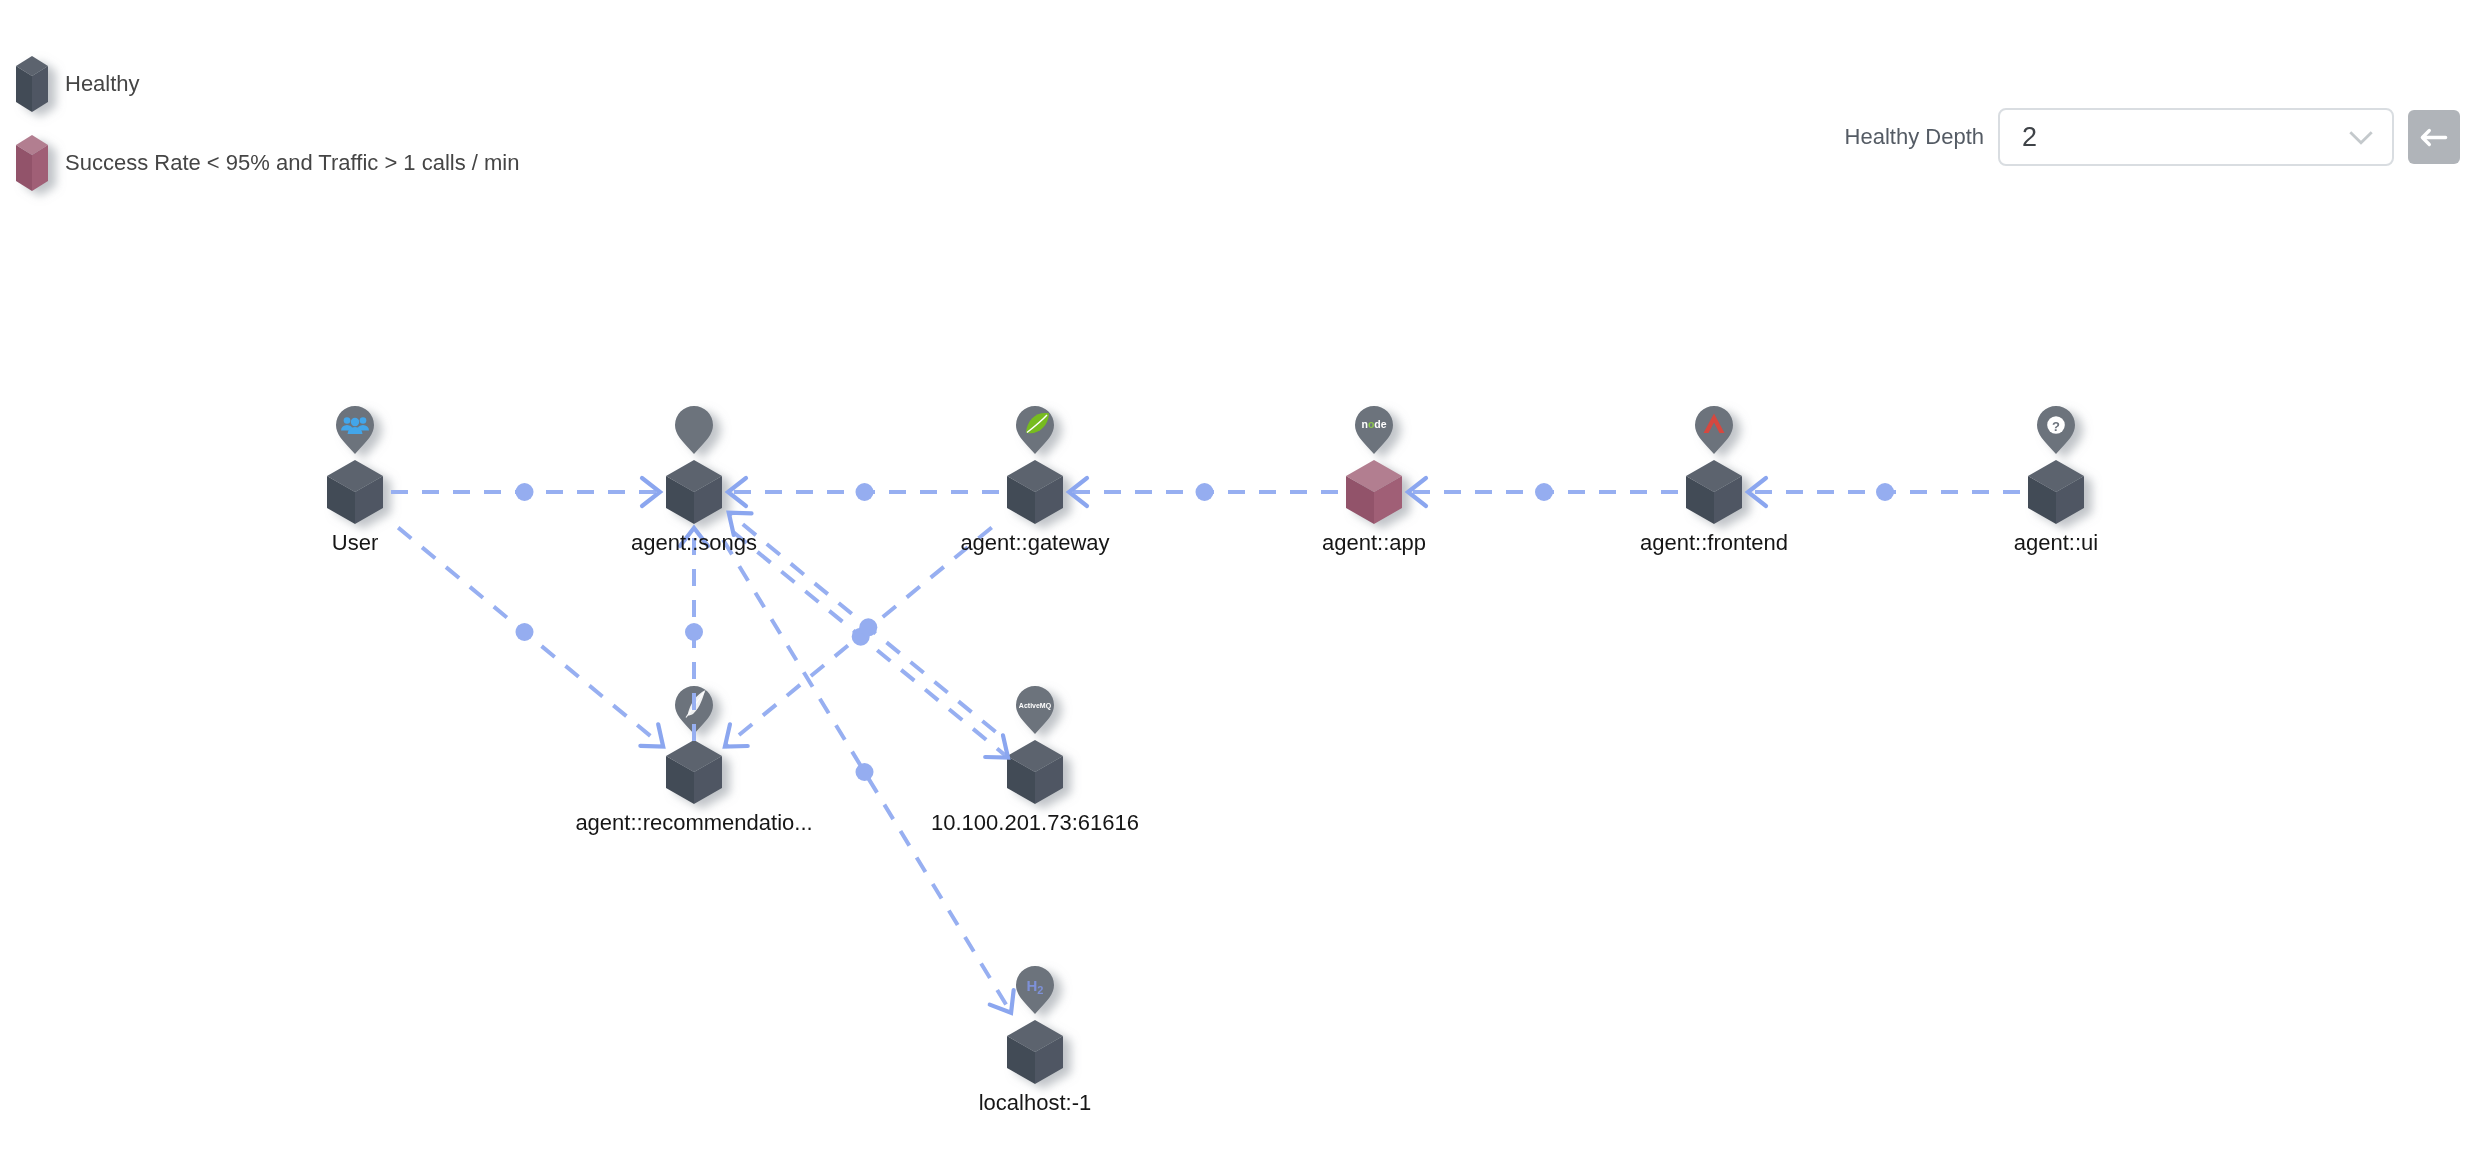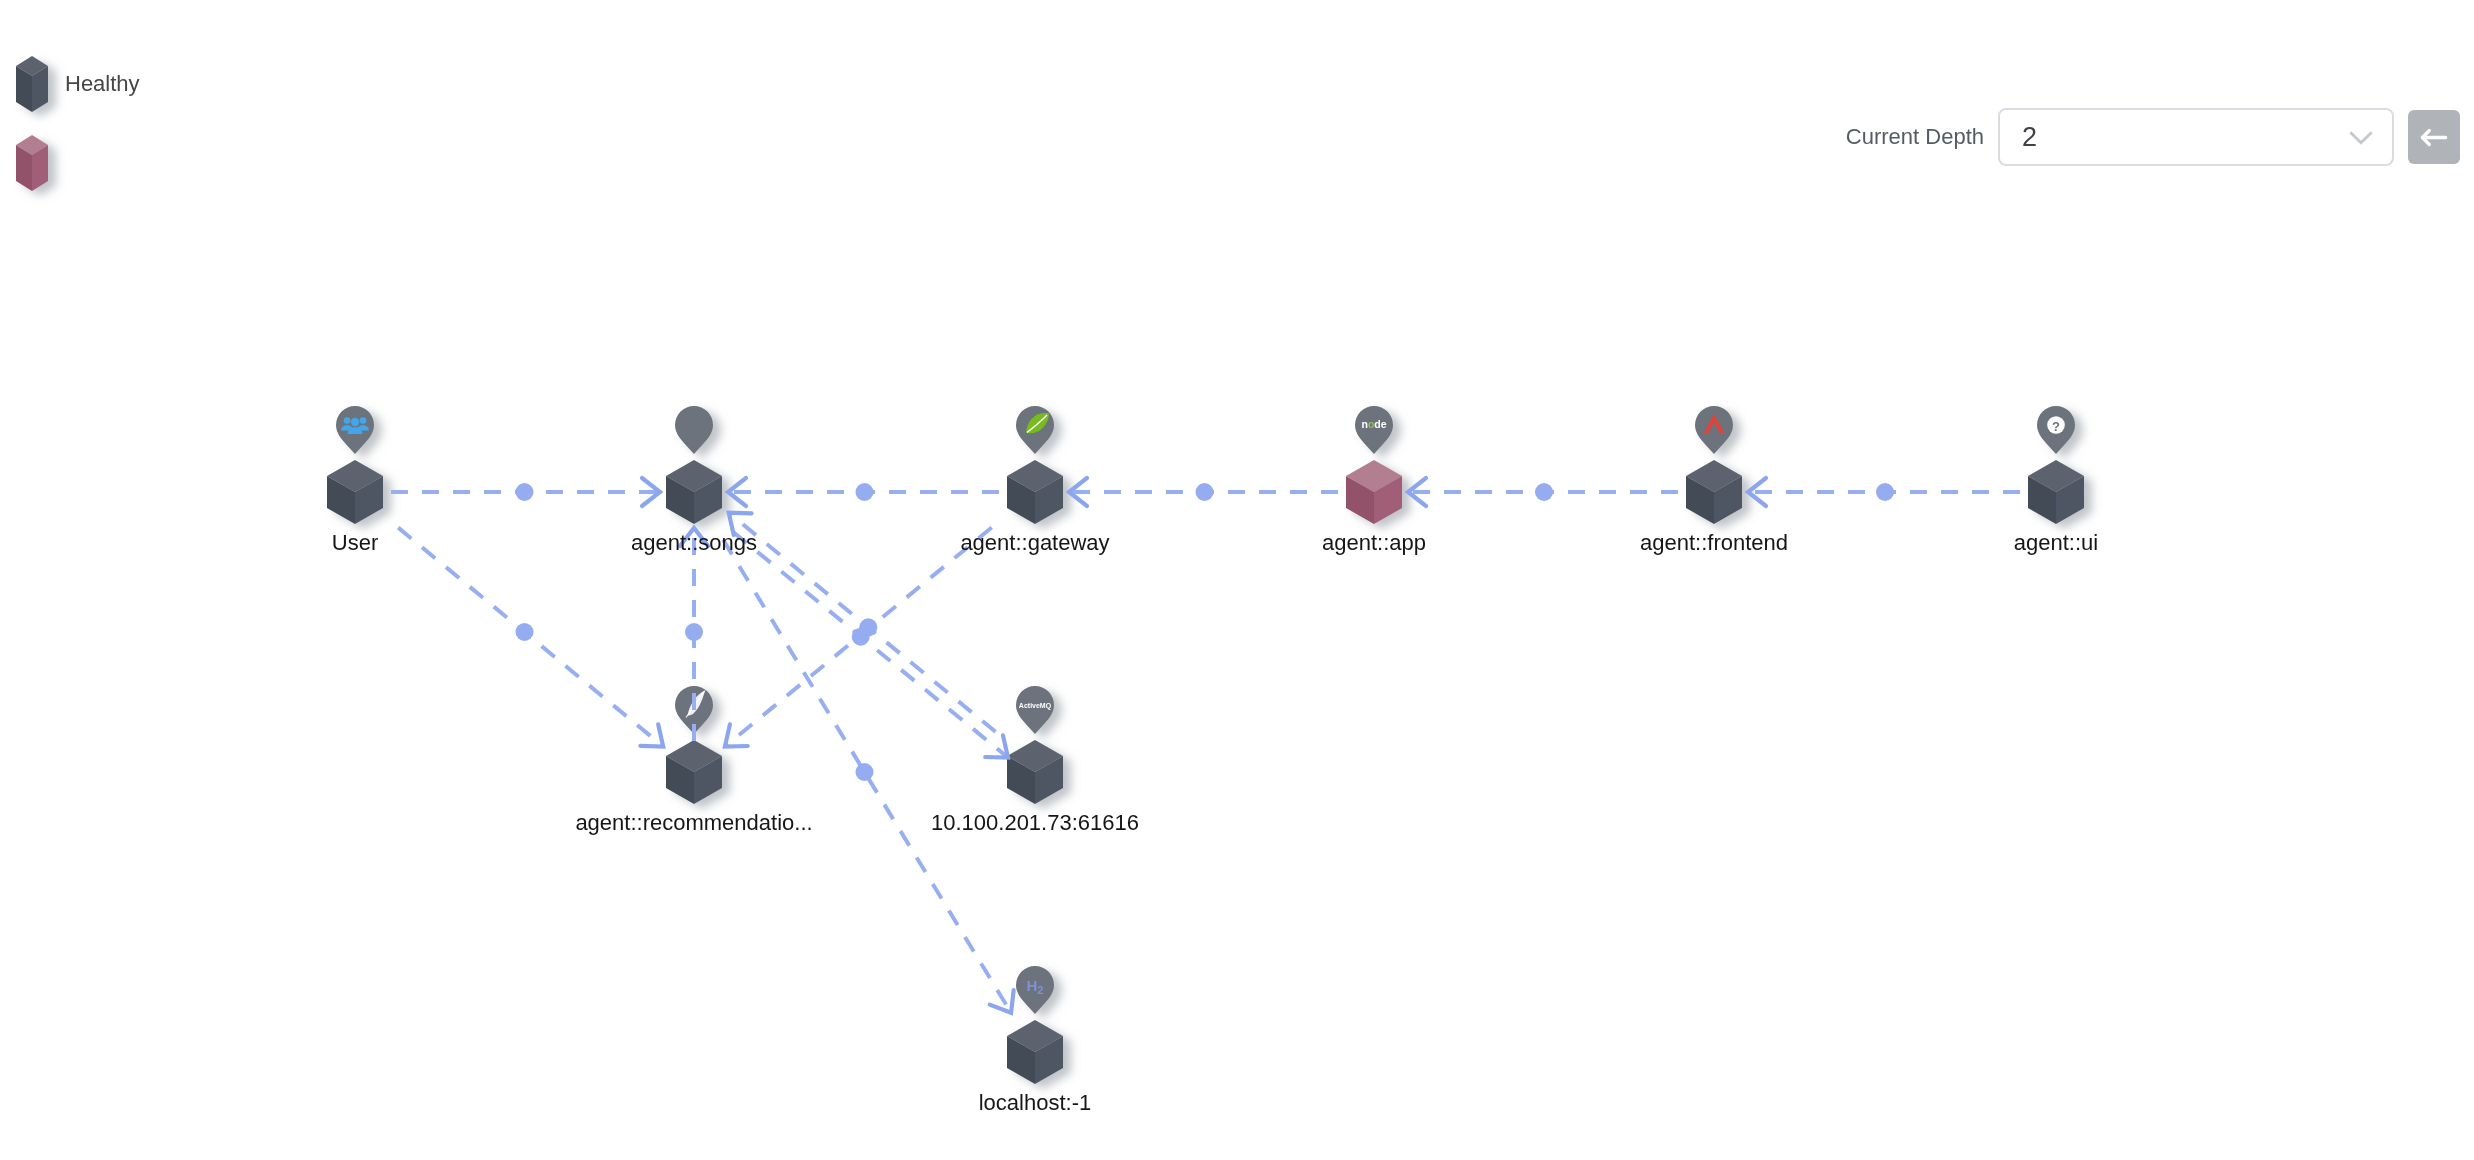--- a/index.html
+++ b/index.html
@@ -51,25 +51,26 @@
     <span class="legend-label">Healthy</span>
   </div>
   <div class="legend-item">
     <svg class="legend-cube" viewBox="-17 -29 34 58">
       <g filter="url(#nodeShadow)">
         <polygon points="0,-28 16,-18 0,-8 -16,-18" fill="#b27e90"></polygon>
         <polygon points="-16,-18 0,-8 0,28 -16,18" fill="#92536b"></polygon>
         <polygon points="0,-8 16,-18 16,18 0,28" fill="#a05e76"></polygon>
       </g>
     </svg>
+    <span class="legend-label">Success Rate &lt; 95% and Traffic &gt; 1 calls / min</span>
   </div>
 </div>
 
 <div class="depth-control">
-  <span class="depth-label">Current Depth</span>
+  <span class="depth-label">Healthy Depth</span>
   <div class="depth-select">
     <span class="depth-value">2</span>
     <svg class="chev" viewBox="0 0 24 14">
       <path d="M2,2 L12,12 L22,2" fill="none" stroke="#c4c9cc" stroke-width="2.6"></path>
     </svg>
   </div>
   <button class="back-btn">
     <svg viewBox="0 0 24 16">
       <path d="M8,2 L2,8 L8,14 M2,8 L22,8" stroke="#ffffff" stroke-width="2.8" fill="none" stroke-linecap="round" stroke-linejoin="round"></path>
     </svg>

